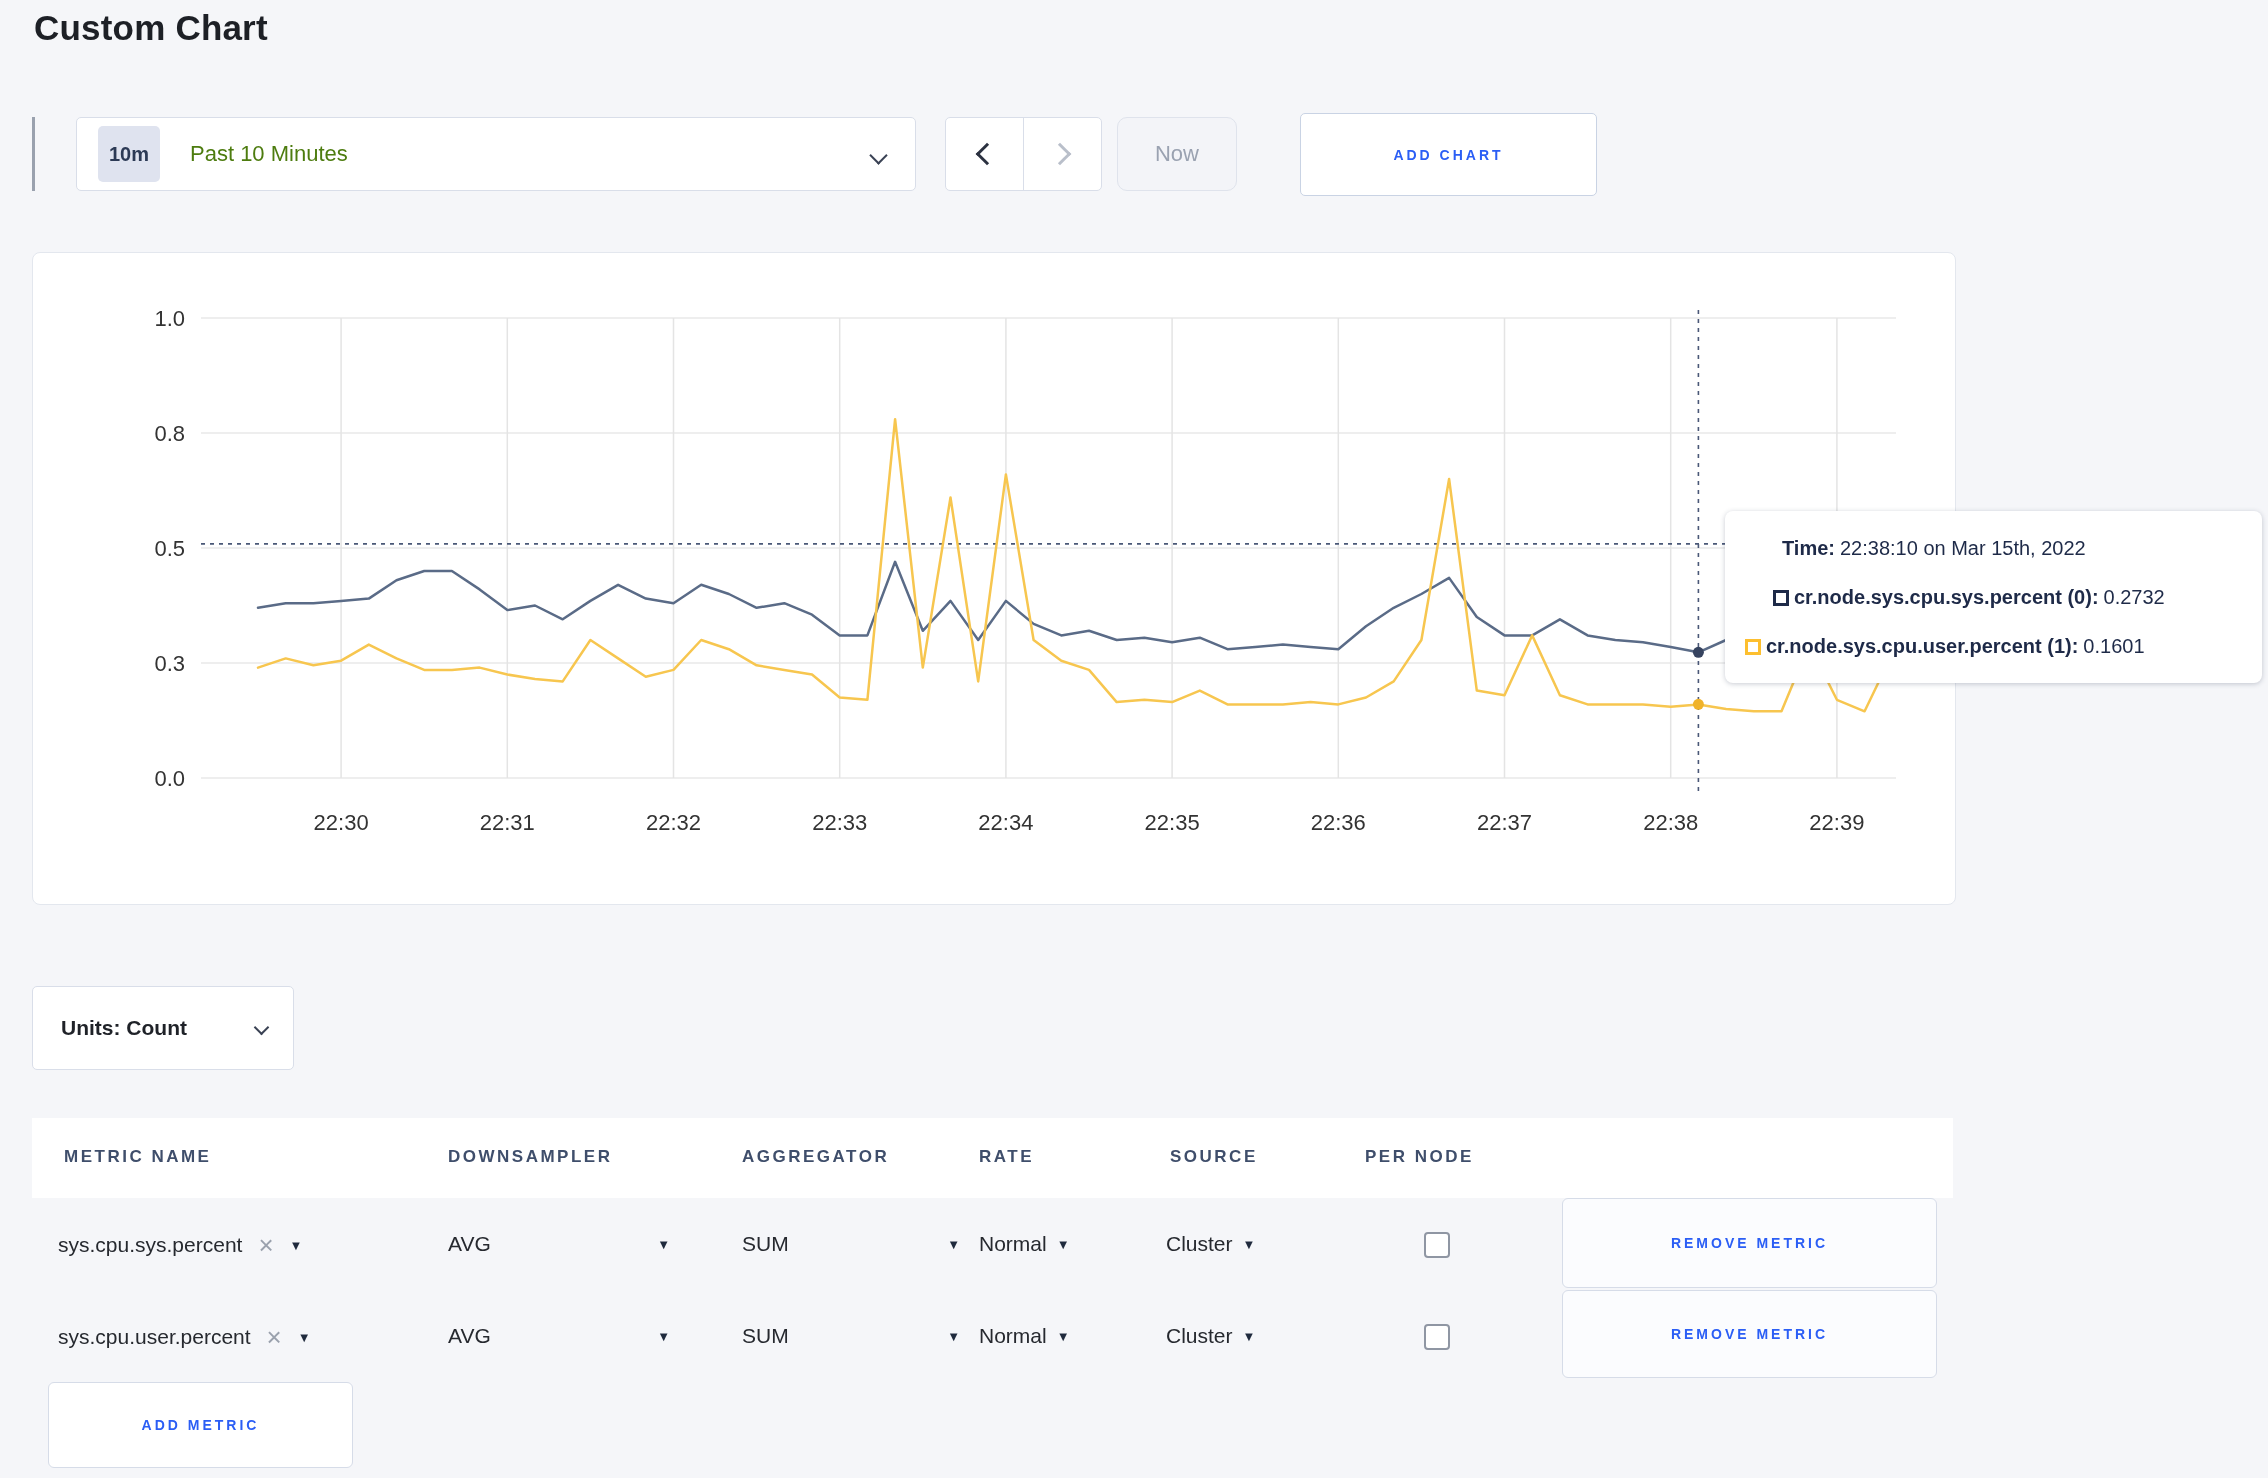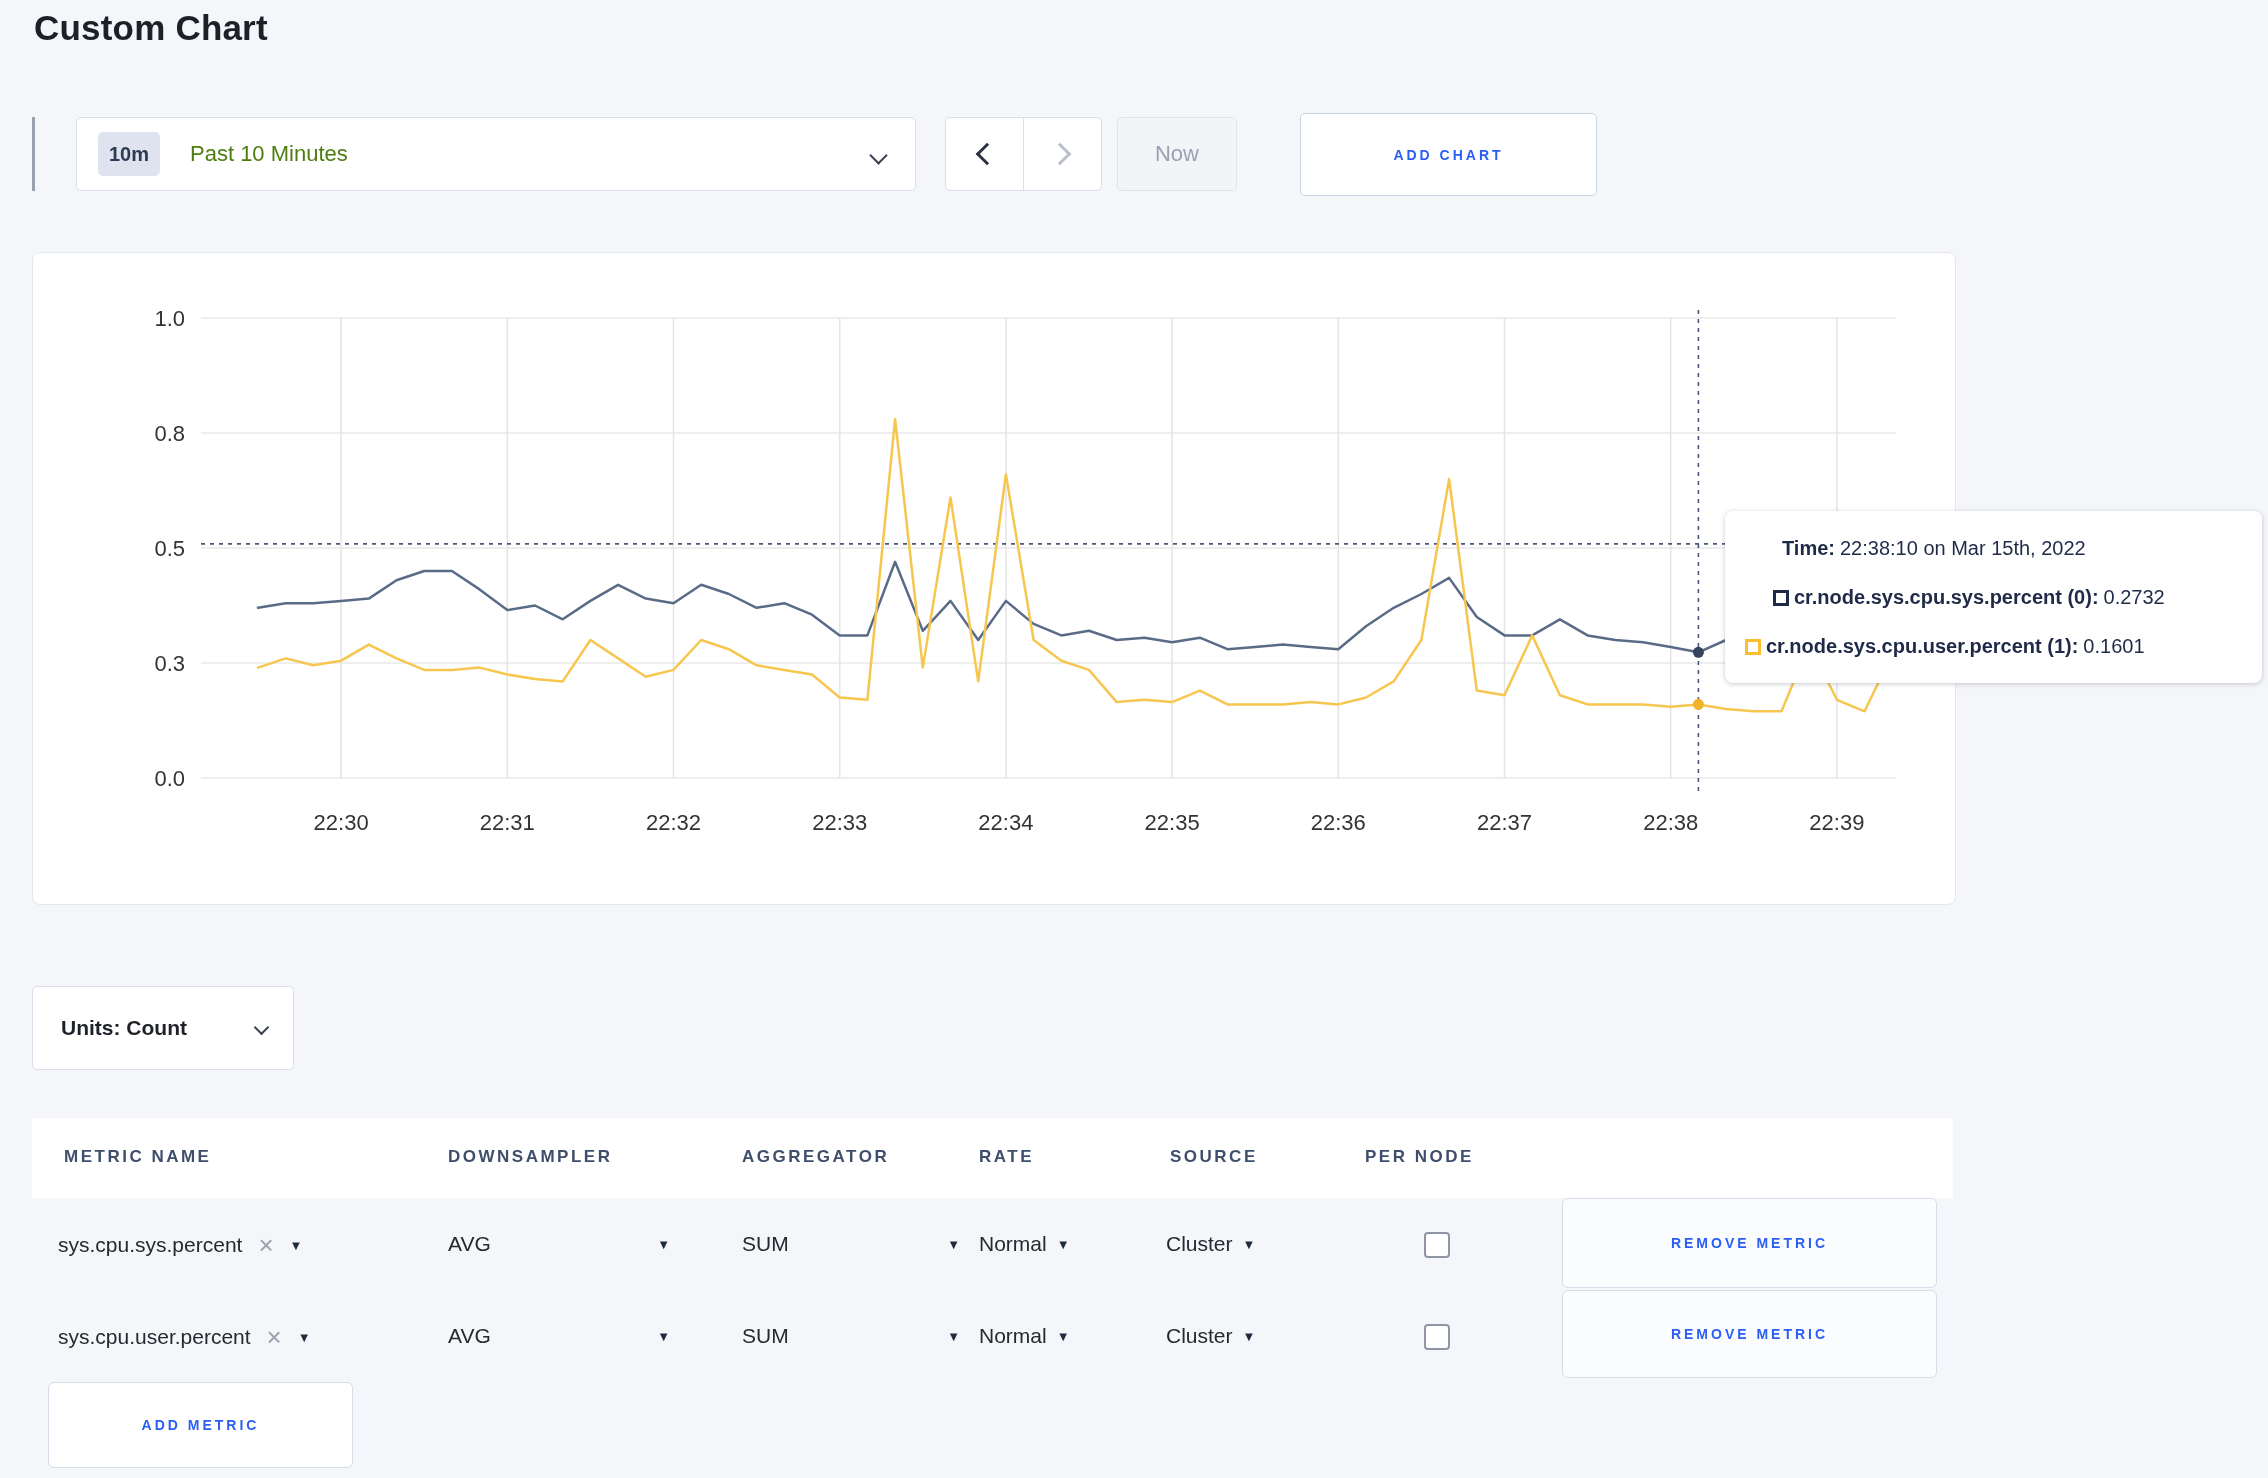--- a/index.html
+++ b/index.html
@@ -9,36 +9,36 @@
 
   .abs { position:absolute; }
 
   
   #page-title { left:34px; top:8px; font-size:35px; font-weight:600; color:#1d2026; letter-spacing:.2px; }
 
   
   #toolbar-divider { left:32px; top:117px; width:3px; height:74px; background:#9aa1ae; }
   .boxed { background:#fff; border:1.5px solid #d9dee9; border-radius:5px; }
   #time-select { left:76px; top:117px; width:840px; height:74px; display:flex; align-items:center; cursor:pointer; }
-  #range-badge { margin-left:21px; width:62px; height:44px; background:#dfe3ef; border-radius:5px;
+  #range-badge { margin-left:21px; width:62px; height:56px; background:#dfe3ef; border-radius:5px;
                  display:flex; align-items:center; justify-content:center; font-size:20px; font-weight:bold; color:#2c3a55; }
   #range-label { margin-left:30px; font-size:22px; color:#4d7c0f; }
   .chev { width:13px; height:13px; border-right:2.5px solid #3a4254; border-bottom:2.5px solid #3a4254;
           transform:rotate(45deg); margin-top:-7px; }
   #time-select .chev { position:absolute; right:30px; top:38px; }
 
   #pager { left:945px; top:117px; width:157px; height:74px; display:flex; }
   .pager-half { flex:1; display:flex; align-items:center; justify-content:center; cursor:pointer; }
   #pager .divider { width:1.5px; background:#d9dee9; }
   .arrow { width:16px; height:16px; border-style:solid; border-width:0 3.5px 3.5px 0; }
   #prev-arrow { border-color:#2b3140; transform:rotate(135deg); margin-left:6px; }
   #next-arrow { border-color:#b9bfca; transform:rotate(-45deg); margin-right:6px; }
 
   #now-button { left:1117px; top:117px; width:120px; height:74px; background:#f3f4f8; border:1.5px solid #dfe3ec;
-                border-radius:5px; display:flex; align-items:center; justify-content:center;
+                border-radius:10px; display:flex; align-items:center; justify-content:center;
                 font-size:22px; color:#9aa2b1; }
   .blue-btn { background:#fff; border:1.5px solid #c9d3e4; border-radius:5px; color:#2b5ef5;
               display:flex; align-items:center; justify-content:center;
               font-size:14px; font-weight:600; letter-spacing:3px; cursor:pointer; }
   #add-chart-button { left:1300px; top:113px; width:297px; height:83px; }
 
   
   #chart-card { left:32px; top:252px; width:1924px; height:653px; background:#fff;
                 border:1px solid #e3e7ee; border-radius:8px; }
   #chart-svg { position:absolute; left:0; top:0; }

